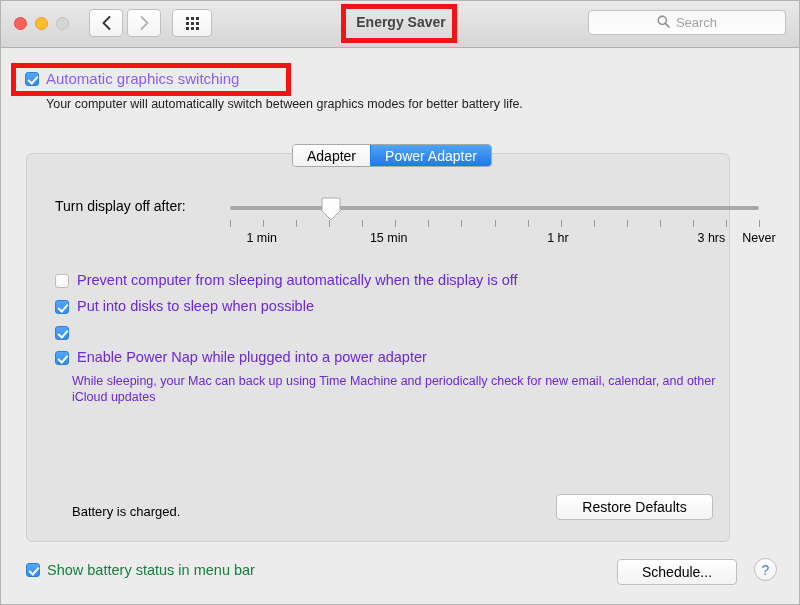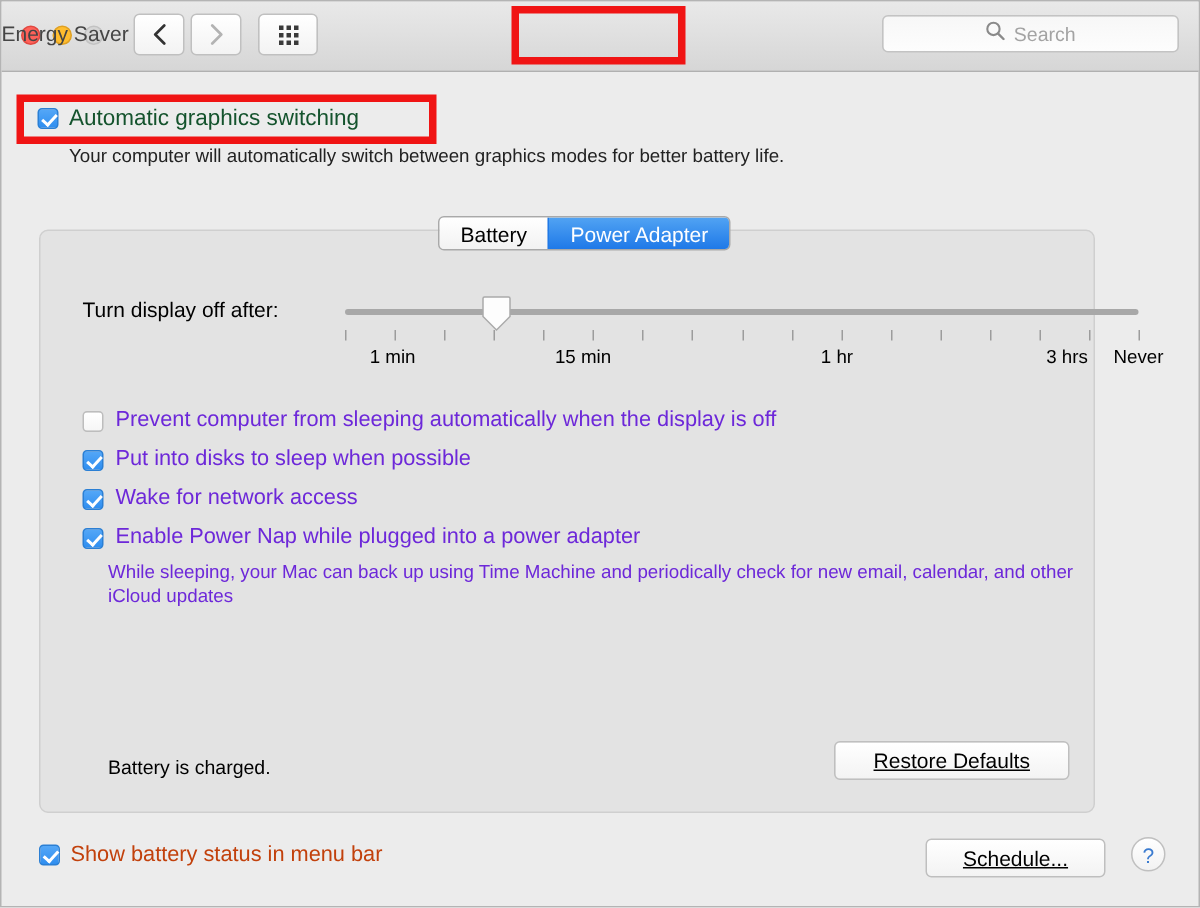--- a/index.html
+++ b/index.html
@@ -54,22 +54,22 @@
     background: linear-gradient(to bottom, #ffffff 0%, #f3f3f3 100%);
     border: 1px solid #c0c0c0;
     border-radius: 4px;
     display: flex; align-items: center; justify-content: center;
   }
   .griddots { display: grid; grid-template-columns: repeat(3, 3px); gap: 2px; }
   .griddots i { width: 3px; height: 3px; background: #3a3a3a; display: block; }
 
   .winTitle {
     position: absolute; left: 0; top: 13px; width: 800px;
-    text-align: left;
-    font-size: 14px; color: #454545;
+    text-align: center;
+    font-size: 14px; color: #454545; font-weight: bold;
   }
 
   .searchbox {
     position: absolute; right: 15px; top: 9px;
     width: 198px; height: 25px;
     background: linear-gradient(to bottom, #f7f7f7 0%, #fdfdfd 100%);
     border: 1px solid #c3c3c3;
     border-radius: 4px;
     display: flex; align-items: center; justify-content: center;
   }
@@ -84,21 +84,21 @@
     z-index: 40;
   }
   .annot-title { left: 340px; top: 3px;  width: 116px; height: 39px; }
   .annot-ags   { left: 10px;  top: 62px; width: 280px; height: 33px; }
 
   
   .ags-row {
     position: absolute; left: 24px; top: 69px;
     display: flex; align-items: center; gap: 7px;
   }
-  .ags-label { font-size: 15px; color: #14532d; }
+  .ags-label { font-size: 15px; color: #8b5cf6; }
   .ags-sub {
     position: absolute; left: 45px; top: 96px;
     font-size: 12.5px; color: #222;
   }
 
   
   .cb {
     width: 14px; height: 14px;
     border-radius: 3px;
     flex: 0 0 14px;
@@ -212,33 +212,33 @@
     font-size: 13px; color: #000;
   }
 
   .btn {
     background: linear-gradient(to bottom, #ffffff 0%, #f3f3f3 100%);
     border: 1px solid #bfbfbf;
     border-radius: 4px;
     font-family: "Liberation Sans", sans-serif;
     font-size: 14px;
     color: #000;
-    display: flex; align-items: center; justify-content: center; text-decoration: underline;
+    display: flex; align-items: center; justify-content: center;
   }
   .restore {
     position: absolute; right: 16px; top: 340px;
     width: 157px; height: 26px;
   }
 
   
   .bottom-cb {
     position: absolute; left: 25px; top: 561px;
     display: flex; align-items: center; gap: 7px;
   }
-  .bottom-cb-text { font-size: 14.5px; color: #c2410c; }
+  .bottom-cb-text { font-size: 14.5px; color: #15803d; }
 
   .schedule {
     position: absolute; left: 616px; top: 558px;
     width: 120px; height: 26px;
   }
   .helpbtn {
     position: absolute; left: 753px; top: 557px;
     width: 23px; height: 23px;
     border-radius: 50%;
     background: linear-gradient(to bottom, #ffffff 0%, #f2f2f2 100%);
@@ -305,21 +305,21 @@
     </div>
   </div>
 
   <div class="ags-row">
     <span class="cb on"></span>
     <span class="ags-label">Automatic graphics switching</span>
   </div>
   <div class="ags-sub">Your computer will automatically switch between graphics modes for better battery life.</div>
 
   <div class="tabs">
-    <div class="tab inactive">Battery</div>
+    <div class="tab inactive">Adapter</div>
     <div class="tab active">Power Adapter</div>
   </div>
 
   <div class="panel">
 
     <div class="slider-label">Turn display off after:</div>
     <div class="track"></div>
     <div class="thumb" style="left: 293.51px;">
       <svg width="20" height="24" viewBox="0 0 20 24">
         <path d="M2 1 h16 a1 1 0 0 1 1 1 v12 l-9 9 l-9 -9 v-12 a1 1 0 0 1 1 -1 z" fill="#fdfdfd" stroke="#aaaaaa" stroke-width="1"></path>
@@ -356,21 +356,20 @@
       <div class="cb-item">
         <span class="cb off"></span>
         <span class="cb-text">Prevent computer from sleeping automatically when the display is off</span>
       </div>
       <div class="cb-item">
         <span class="cb on"></span>
         <span class="cb-text">Put into disks to sleep when possible</span>
       </div>
       <div class="cb-item">
         <span class="cb on"></span>
-        <span class="cb-text">Wake for network access</span>
       </div>
       <div class="cb-item">
         <span class="cb on"></span>
         <span class="cb-text">Enable Power Nap while plugged into a power adapter</span>
       </div>
     </div>
 
     <div class="napdesc">While sleeping, your Mac can back up using Time Machine and periodically check for new email, calendar, and other iCloud updates</div>
 
     <div class="batt-status">Battery is charged.</div>

